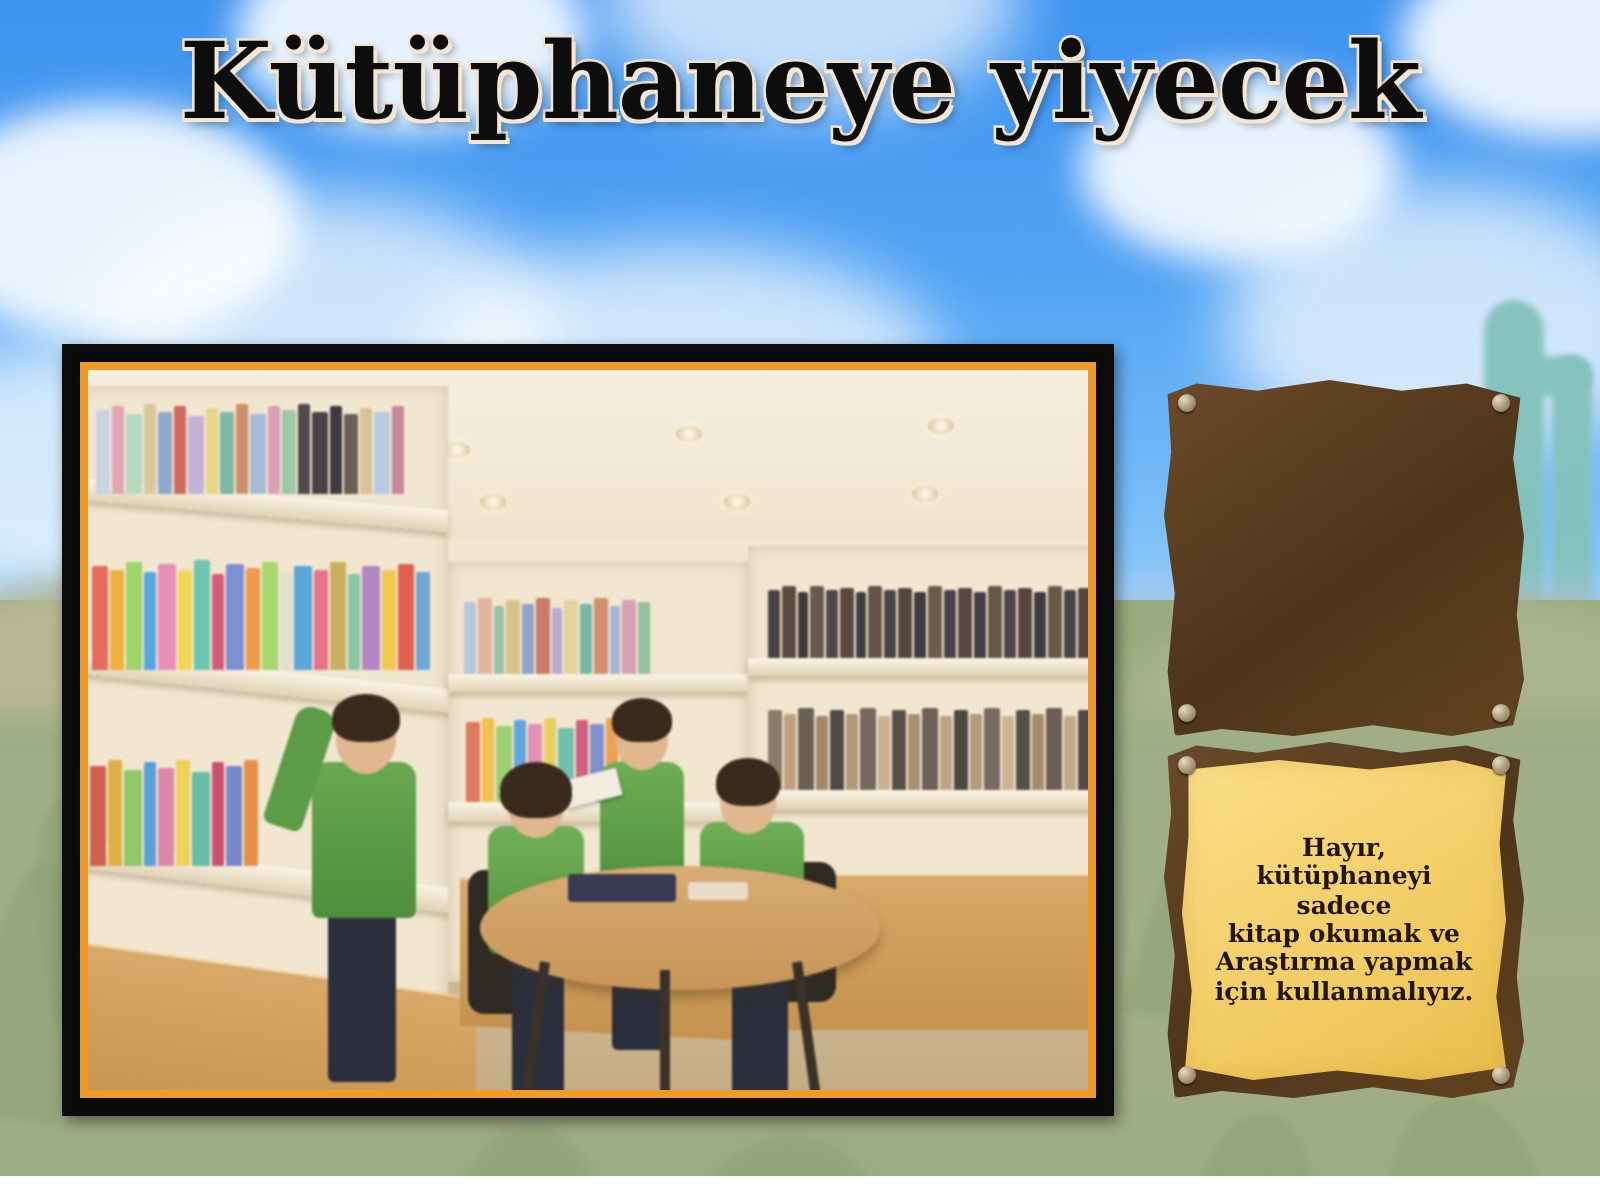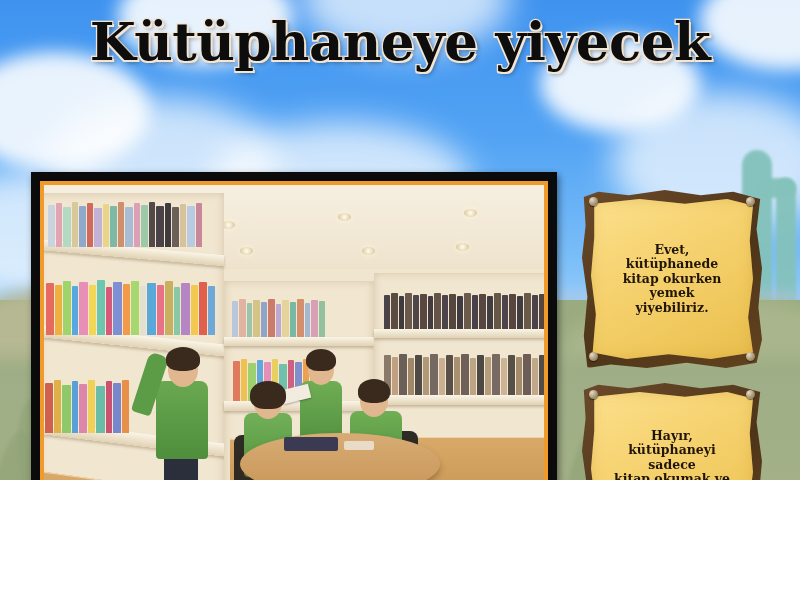--- a/index.html
+++ b/index.html
@@ -9,21 +9,21 @@
   body {
     width: 800px;
     height: 600px;
     overflow: hidden;
     font-family: "DejaVu Serif", serif;
   }
 
   #stage {
     position: relative;
     width: 800px;
-    height: 480px;
+    height: 588px;
     overflow: hidden;
     background: #5aa9f0;
   }
 
   
   .sky {
     position: absolute;
     left: 0; top: 0;
     width: 800px; height: 340px;
     background:
@@ -513,34 +513,27 @@
         <div class="tableleg" style="left:286px; top:300px; width:5px; height:82px;"></div>
         <div class="tableleg" style="left:352px; top:296px; width:5px; height:78px; transform:rotate(-8deg);"></div>
 
         <div class="blurlayer"></div>
       </div>
     </div>
   </div>
 
   <div class="card" style="left:582px; top:190px;">
     <div class="card-wood"></div>
-    <div class="card-paper">
-      <div class="card-text">Evet,
-kütüphanede
-kitap okurken
-yemek
-yiyebiliriz.</div>
-    </div>
     <span class="stud tl"></span>
     <span class="stud tr"></span>
     <span class="stud bl"></span>
     <span class="stud br"></span>
   </div>
 
-  <div class="card" style="left:582px; top:383px;">
+  <div class="card" style="left:582px; top:371px;">
     <div class="card-wood"></div>
     <div class="card-paper">
       <div class="card-text">Hayır,
 kütüphaneyi
 sadece
 kitap okumak ve
 Araştırma yapmak
 için kullanmalıyız.</div>
     </div>
     <span class="stud tl"></span>

